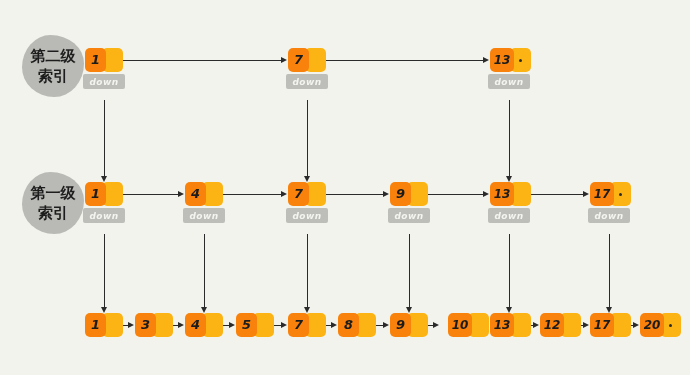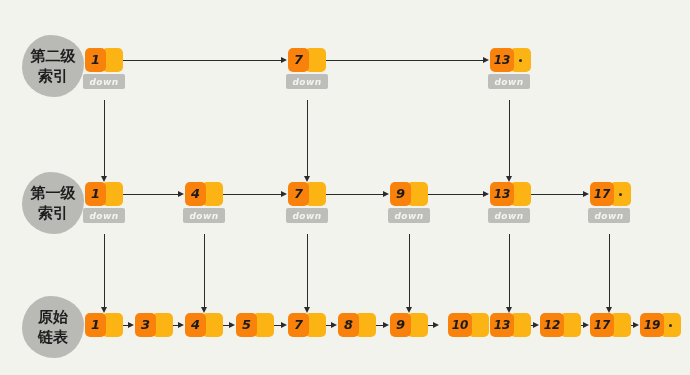--- a/index.html
+++ b/index.html
@@ -135,24 +135,20 @@
 
 <div id="stage">
     <div class="row-label" style="left: 22px; top: 35px;">
       <span>第二级</span>
       <span>索引</span>
     </div>
     <div class="row-label" style="left: 22px; top: 172px;">
       <span>第一级</span>
       <span>索引</span>
     </div>
-    <div class="row-label" style="left: 22px; top: 296px;">
-      <span>原始</span>
-      <span>链表</span>
-    </div>
     <div class="node" style="left: 85px; top: 48px;">
       <div class="val">1</div>
       <div class="ptr"></div>
     </div>
     <div class="down-tag" style="left: 83px; top: 74px;">down</div>
     <div class="h-line" style="left: 119px; top: 60px; width: 162px;"></div>
     <div class="arrow-r" style="left: 281px; top: 57px;"></div>
     <div class="node" style="left: 288px; top: 48px;">
       <div class="val">7</div>
       <div class="ptr"></div>
@@ -265,21 +261,21 @@
     </div>
     <div class="h-line" style="left: 577px; top: 325px; width: 6px;"></div>
     <div class="arrow-r" style="left: 583px; top: 322px;"></div>
     <div class="node w2" style="left: 590px; top: 313px;">
       <div class="val">17</div>
       <div class="ptr"></div>
     </div>
     <div class="h-line" style="left: 627px; top: 325px; width: 6px;"></div>
     <div class="arrow-r" style="left: 633px; top: 322px;"></div>
     <div class="node tail w2" style="left: 640px; top: 313px;">
-      <div class="val">19</div>
+      <div class="val">20</div>
       <div class="ptr"></div>
     </div>
     <div class="v-line" style="left: 104px; top: 100px; height: 76px;"></div>
     <div class="arrow-d" style="left: 101px; top: 176px;"></div>
     <div class="v-line" style="left: 307px; top: 100px; height: 76px;"></div>
     <div class="arrow-d" style="left: 304px; top: 176px;"></div>
     <div class="v-line" style="left: 509px; top: 100px; height: 76px;"></div>
     <div class="arrow-d" style="left: 506px; top: 176px;"></div>
     <div class="v-line" style="left: 104px; top: 234px; height: 73px;"></div>
     <div class="arrow-d" style="left: 101px; top: 307px;"></div>

